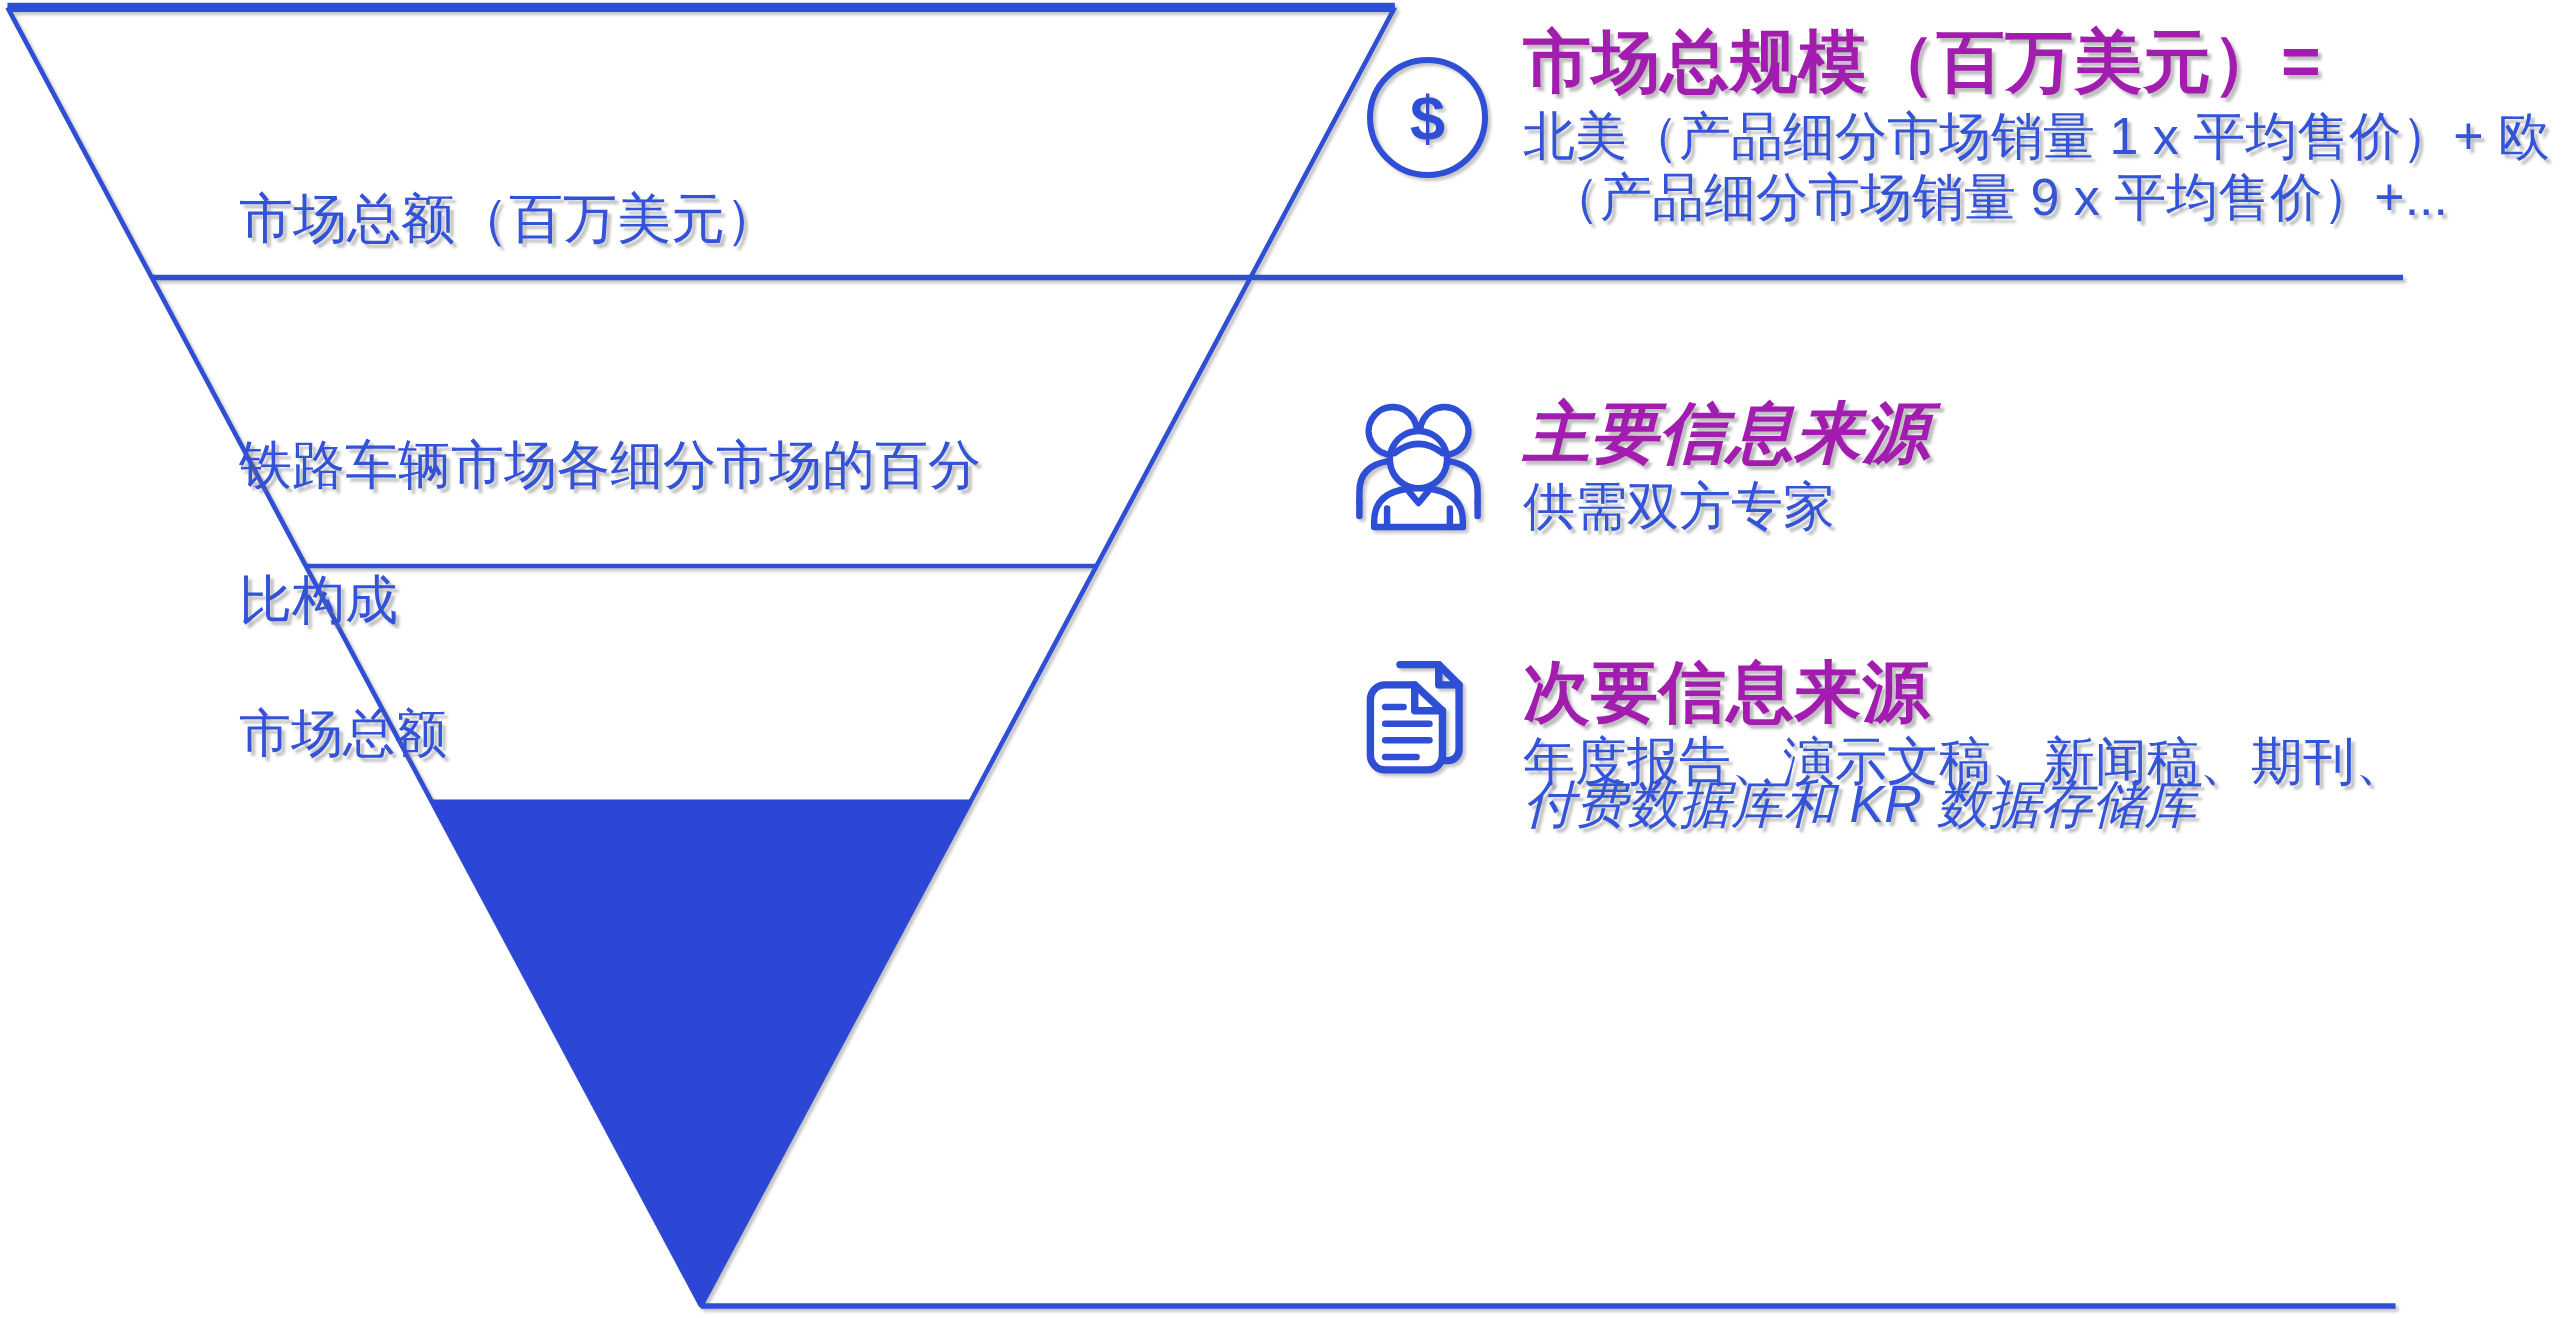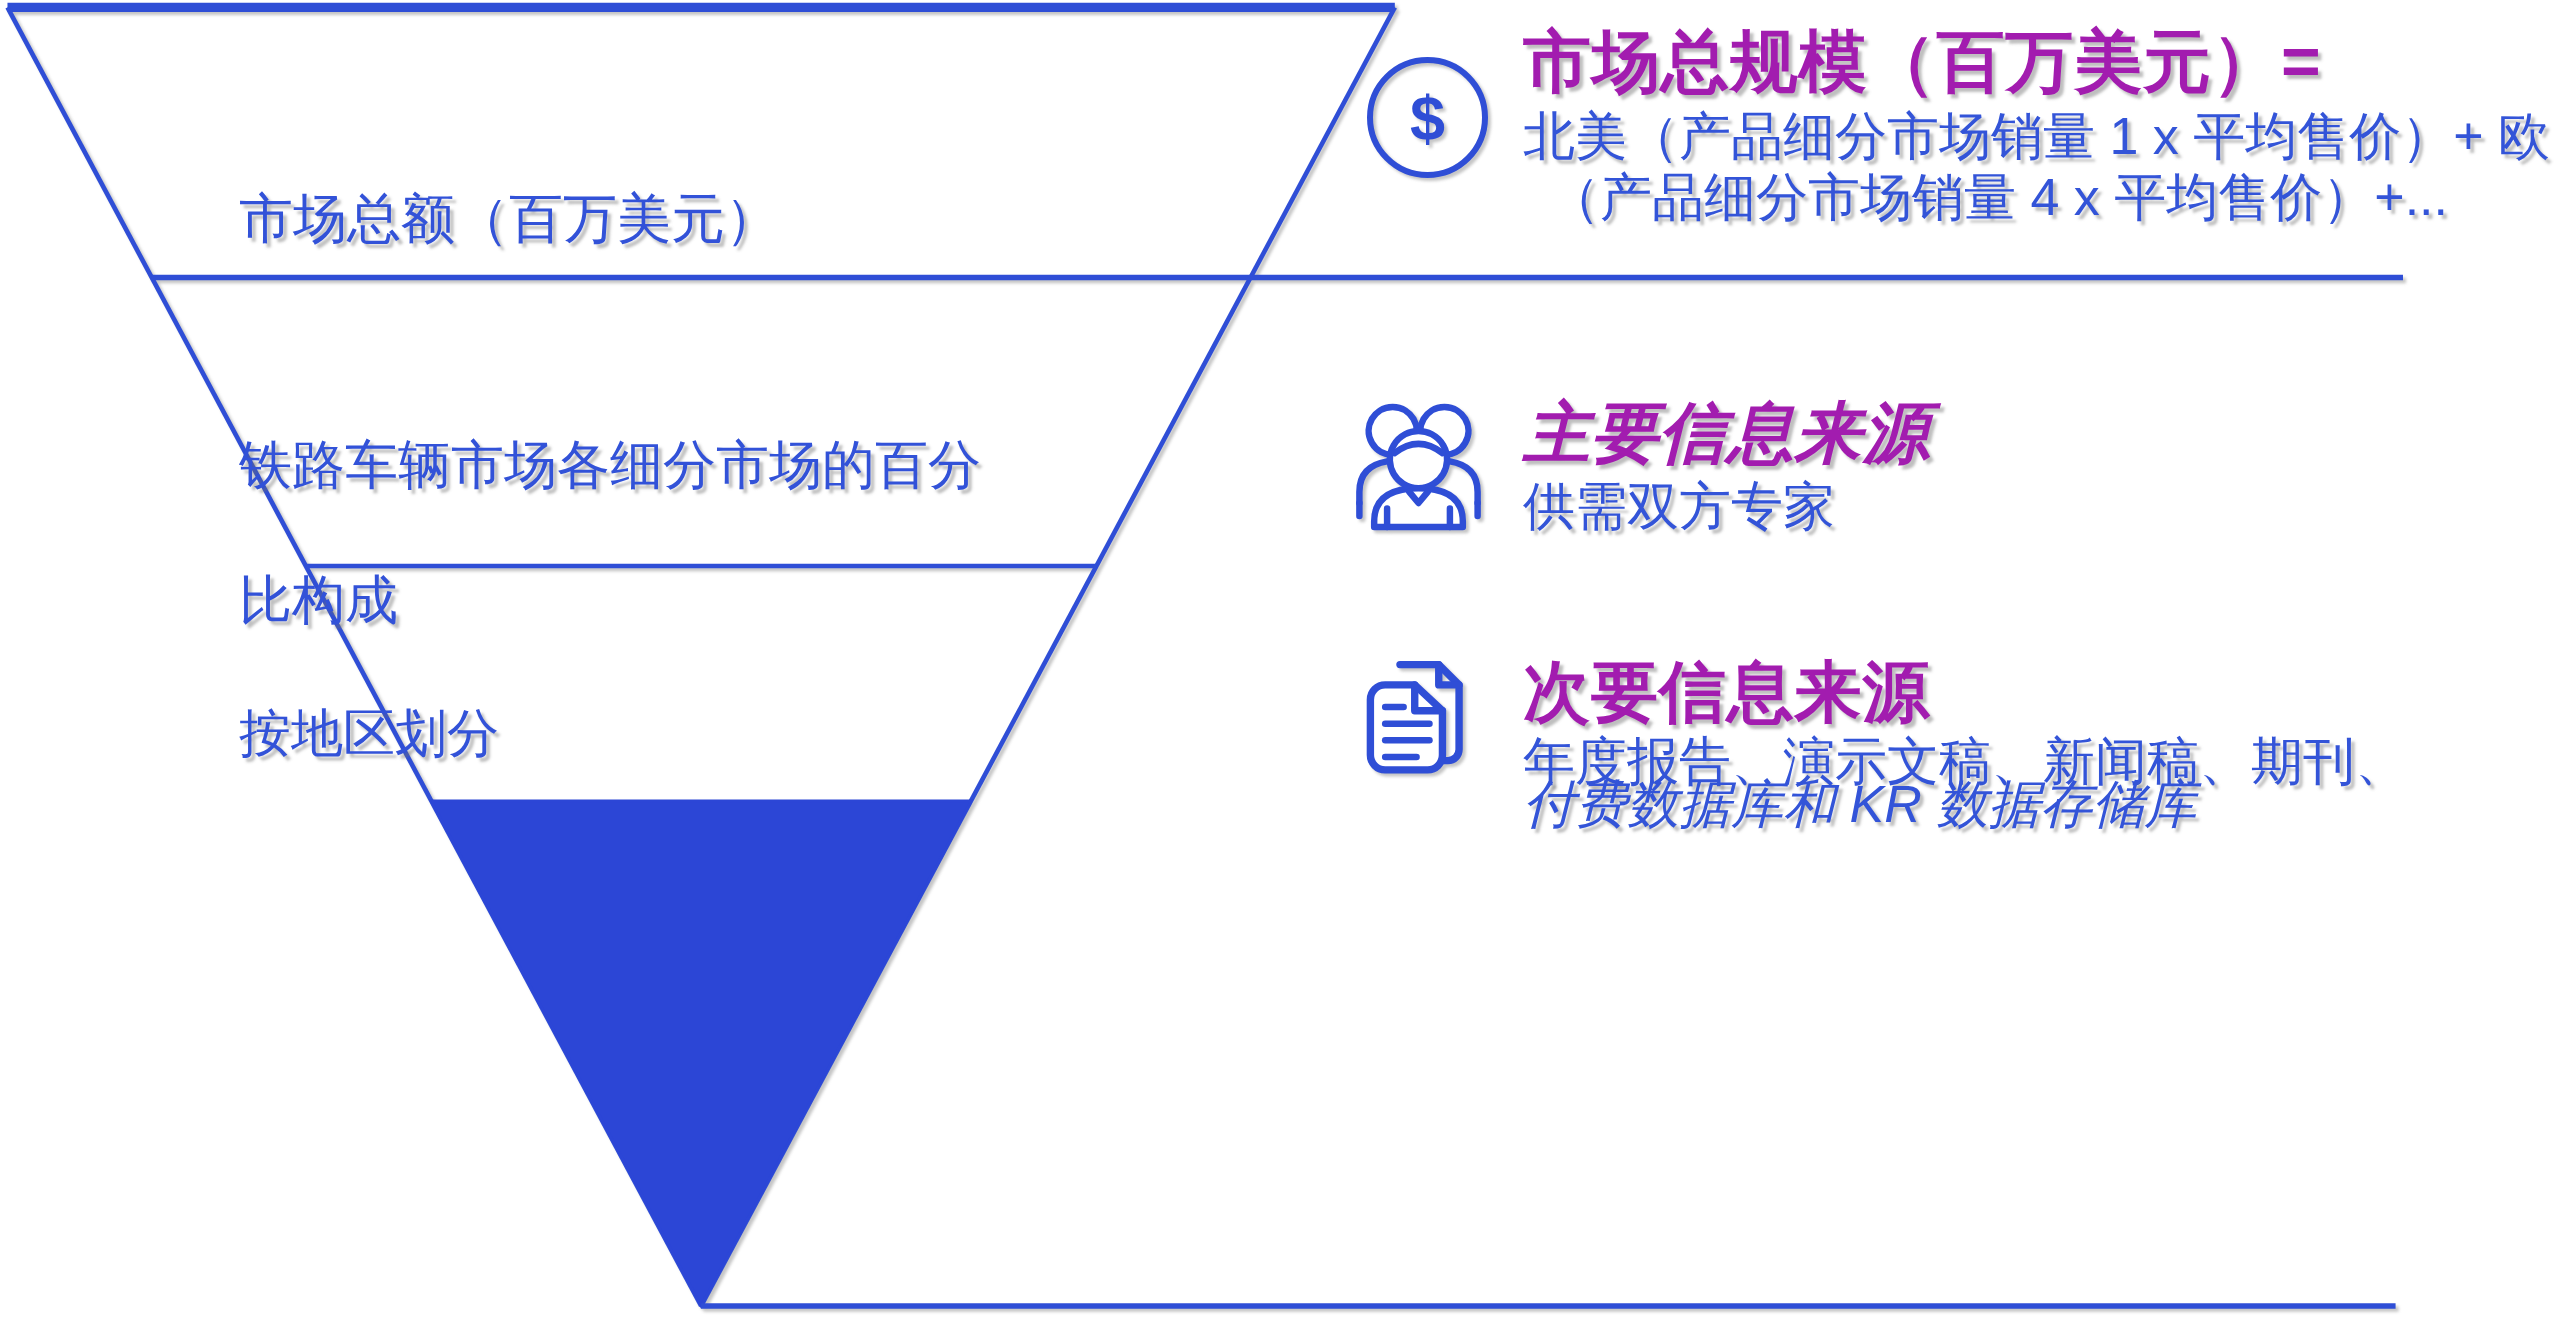--- a/index.html
+++ b/index.html
@@ -123,31 +123,31 @@
   <div id="tier1-label" class="funnel-label">
     <div>市场总额（百万美元）</div>
   </div>
 
   <div id="tier2-label" class="funnel-label">
     <div>铁路车辆市场各细分市场的百分</div>
     <div>比构成</div>
   </div>
 
   <div id="tier3-label" class="funnel-label">
-    <div>按地区划分</div>
+    <div>市场总额</div>
   </div>
 
 
   <div id="dollar-icon">
     <span>$</span>
   </div>
 
   <div id="formula-title" class="rp-title">市场总规模（百万美元）=</div>
   <div id="formula-line1" class="rp-text">北美（产品细分市场销量 1 x 平均售价）+ 欧</div>
-  <div id="formula-line2" class="rp-text">（产品细分市场销量 4 x 平均售价）+...</div>
+  <div id="formula-line2" class="rp-text">（产品细分市场销量 9 x 平均售价）+...</div>
 
   <svg id="people-icon" class="icon-svg" width="133" height="141" viewBox="0 0 144 152" xmlns="http://www.w3.org/2000/svg">
     <g fill="none" stroke="#2f4ed6" stroke-width="7" stroke-linecap="round" stroke-linejoin="round">
 
       <path d="M44,70 a26,26 0 1 1 0.1,0 z" fill="#ffffff"></path>
       <path d="M8,122 v-12 q0,-28 30,-33" fill="none"></path>
       <path d="M8,122 v14" fill="none"></path>
 
       <path d="M100,70 a26,26 0 1 1 0.1,0 z" fill="#ffffff"></path>
       <path d="M136,122 v-12 q0,-28 -30,-33" fill="none"></path>

